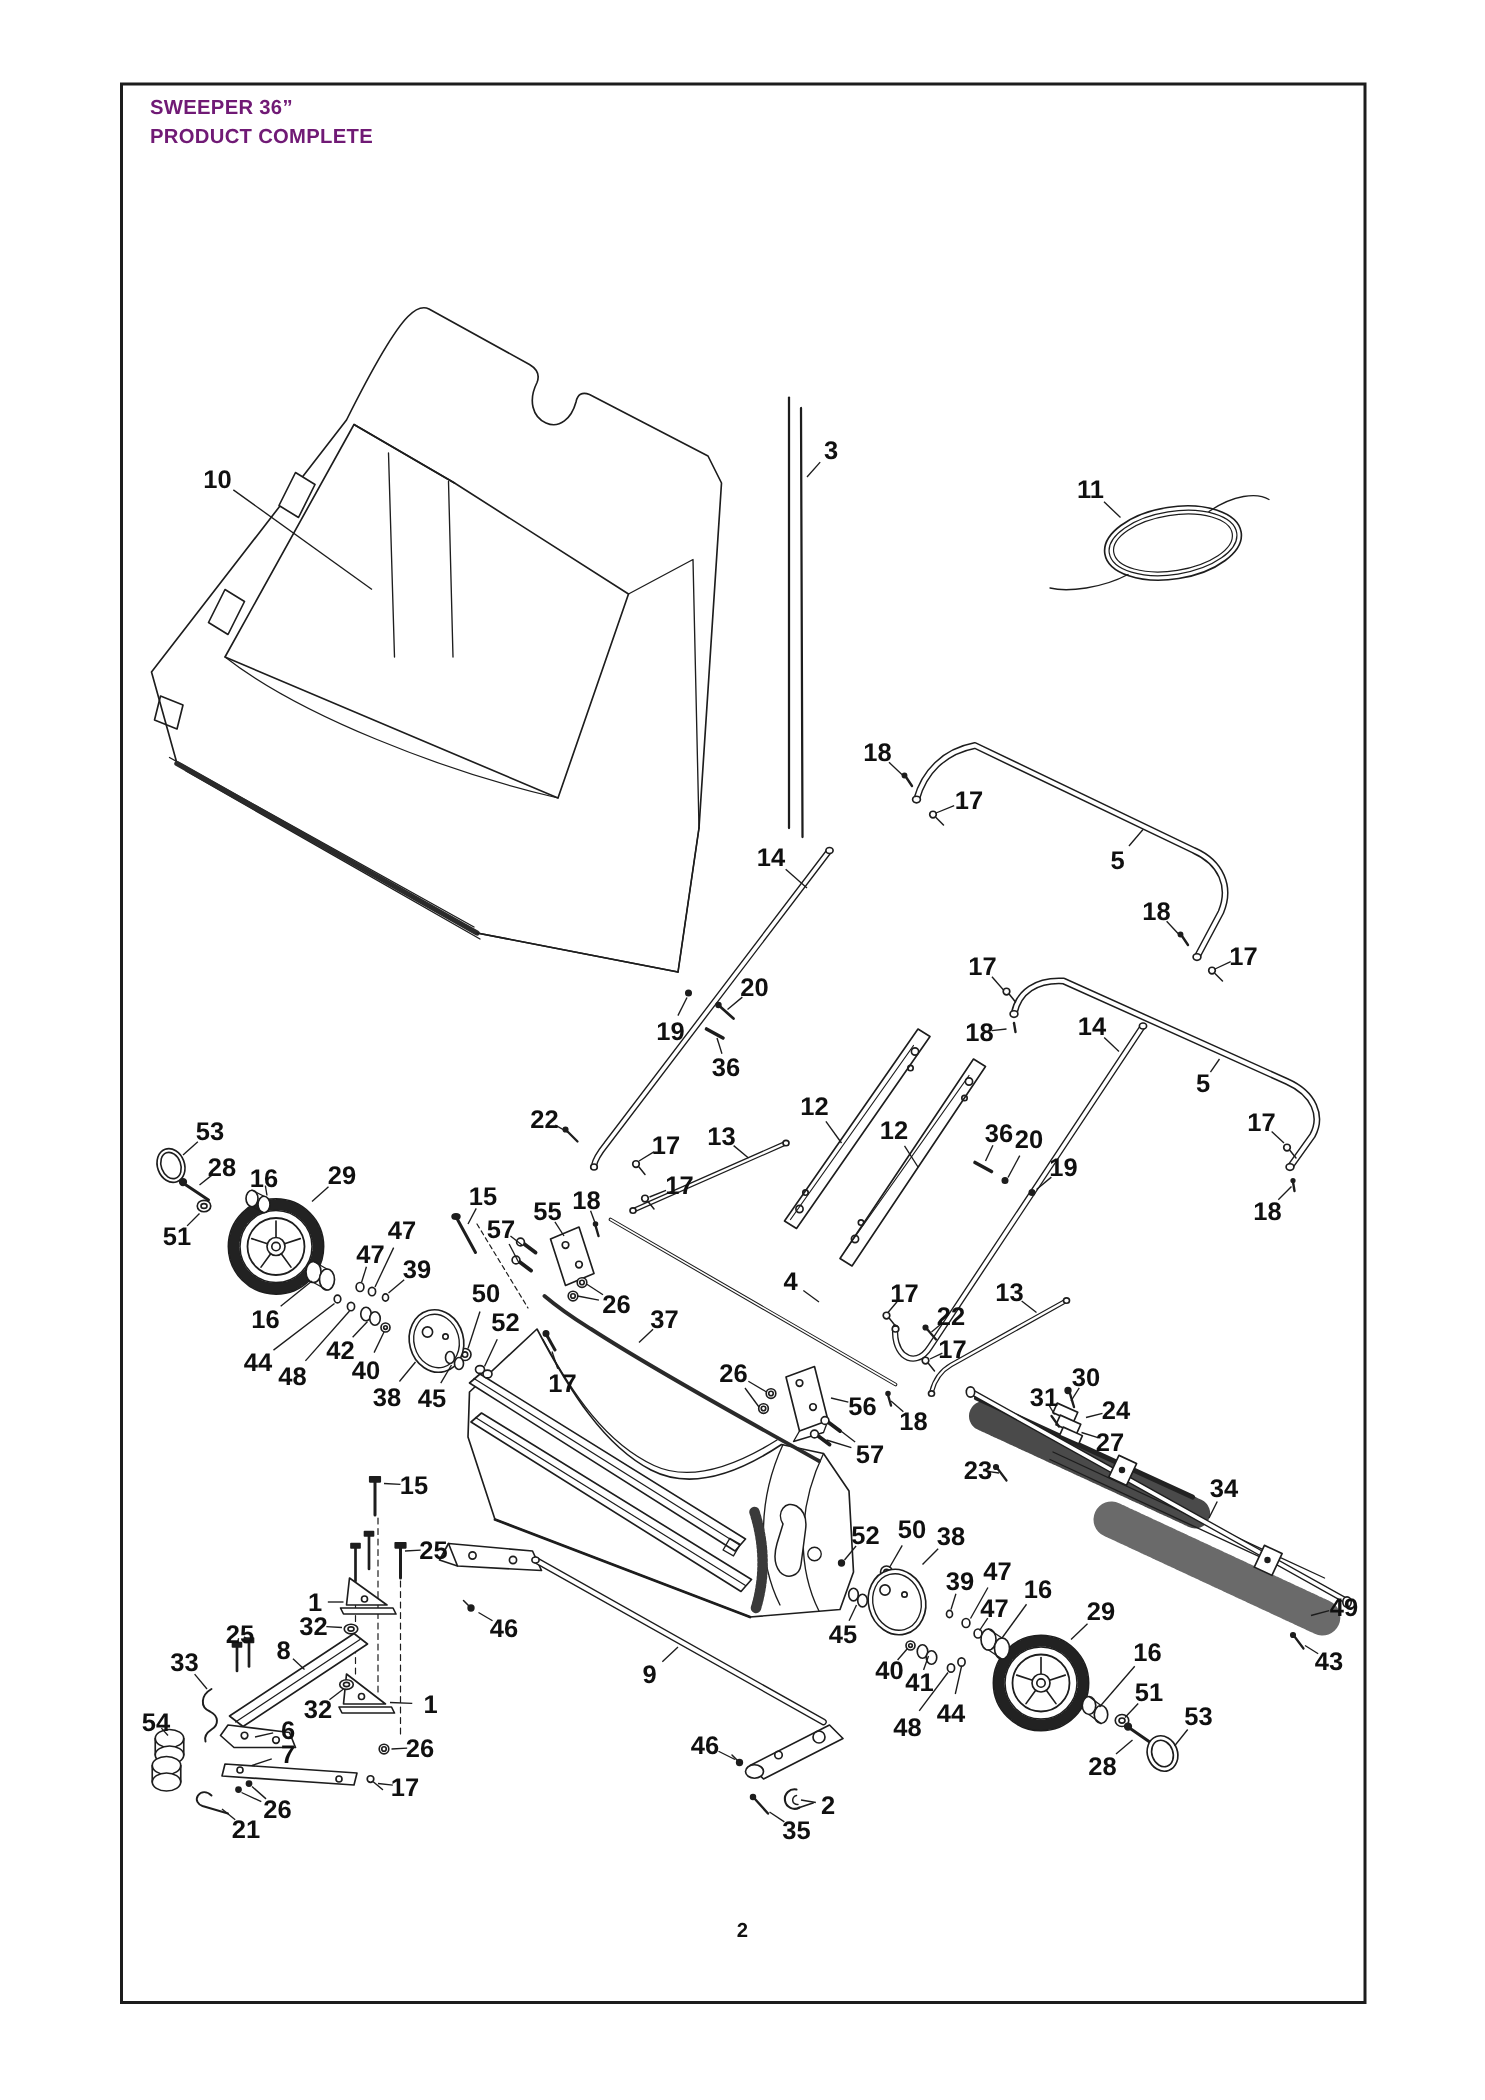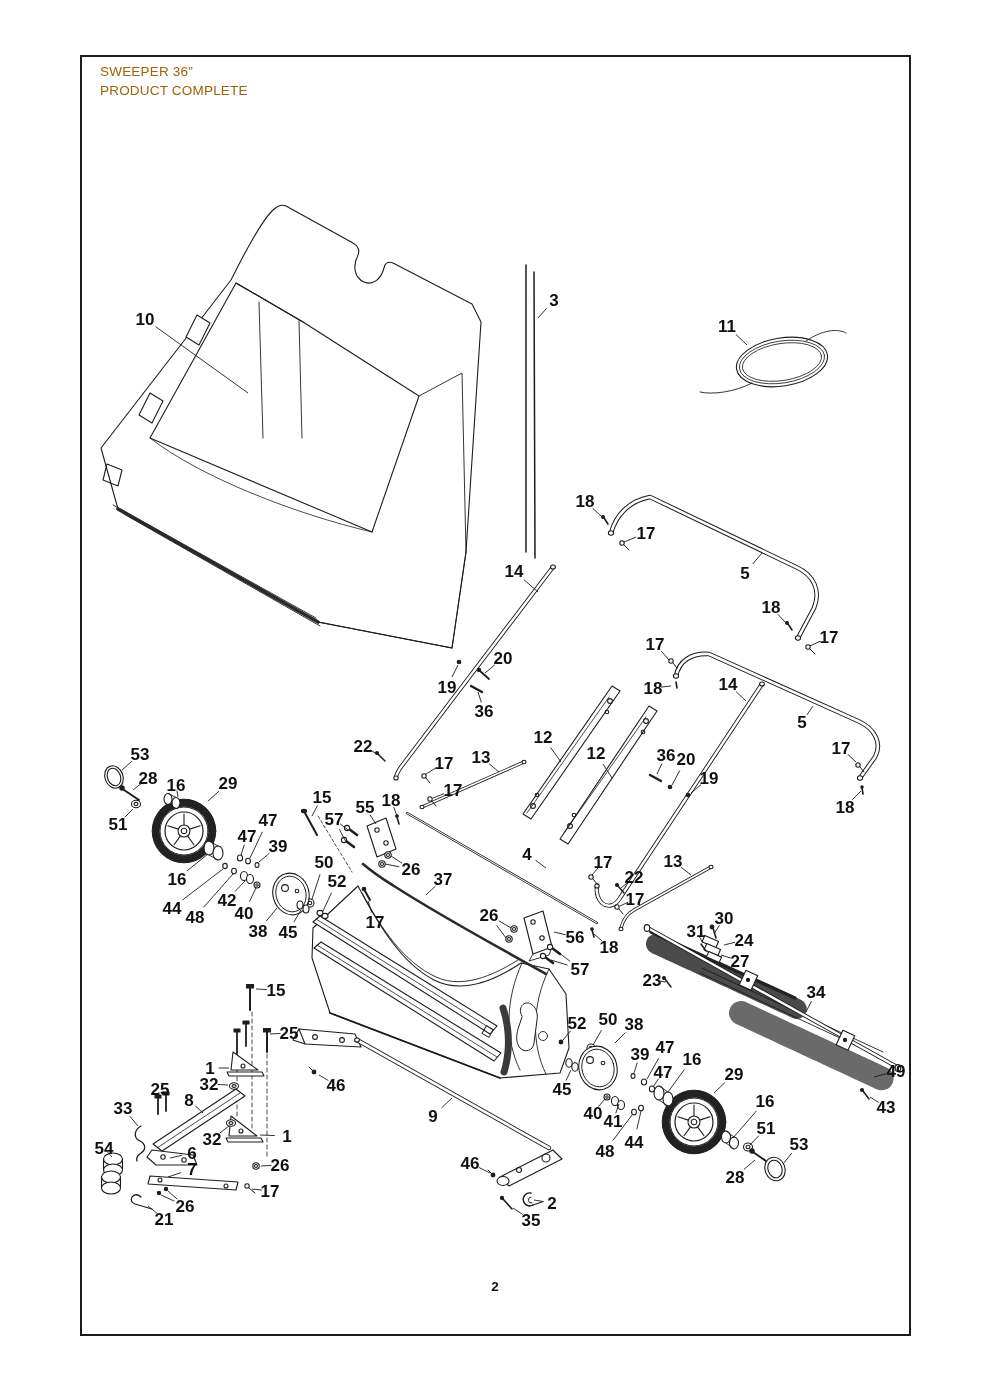--- a/index.html
+++ b/index.html
@@ -1,19 +1,19 @@
 <!DOCTYPE html>
 <html><head>
 <meta charset="utf-8">
 <style>
   html,body{margin:0;padding:0;background:#ffffff;}
   body{width:990px;height:1400px;position:relative;font-family:"Liberation Sans",sans-serif;}
   #stage{position:absolute;left:0;top:0;width:990px;height:1400px;}
   .page-border{position:absolute;left:80px;top:55px;width:831px;height:1281px;border:2.5px solid #1c1c1c;box-sizing:border-box;background:#fff;}
-  .title-block{position:absolute;left:100px;top:62px;font-weight:normal;font-size:13.5px;line-height:19px;color:#a16207;letter-spacing:.2px;}
+  .title-block{position:absolute;left:100px;top:62px;font-weight:bold;font-size:13.5px;line-height:19px;color:#701a75;letter-spacing:.2px;}
   .page-number{position:absolute;left:0;top:1279px;width:990px;text-align:center;font-weight:bold;font-size:13.5px;color:#111;}
   svg{position:absolute;left:0;top:0;}
   .callout{font:bold 17px "Liberation Sans",sans-serif;fill:#101010;}
   .leader{stroke:#1c1c1c;stroke-width:.9;}
 </style>
 </head>
 <body>
 
 <div id="stage">
   <div class="page-border"></div>

